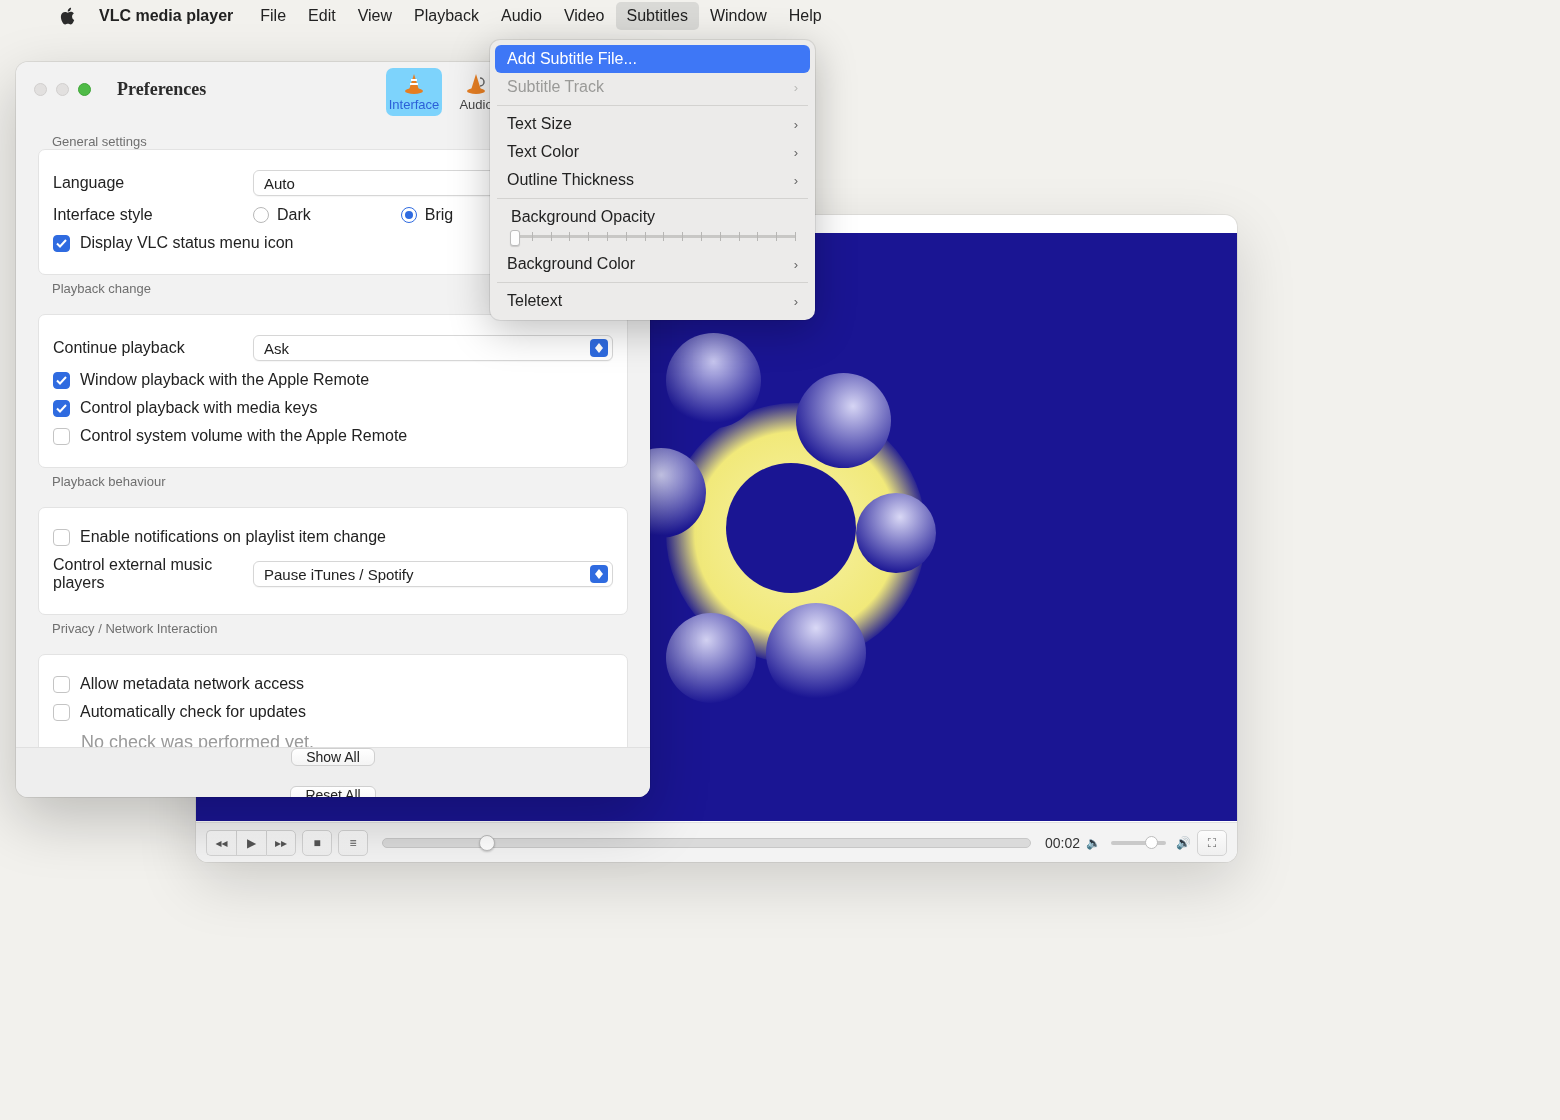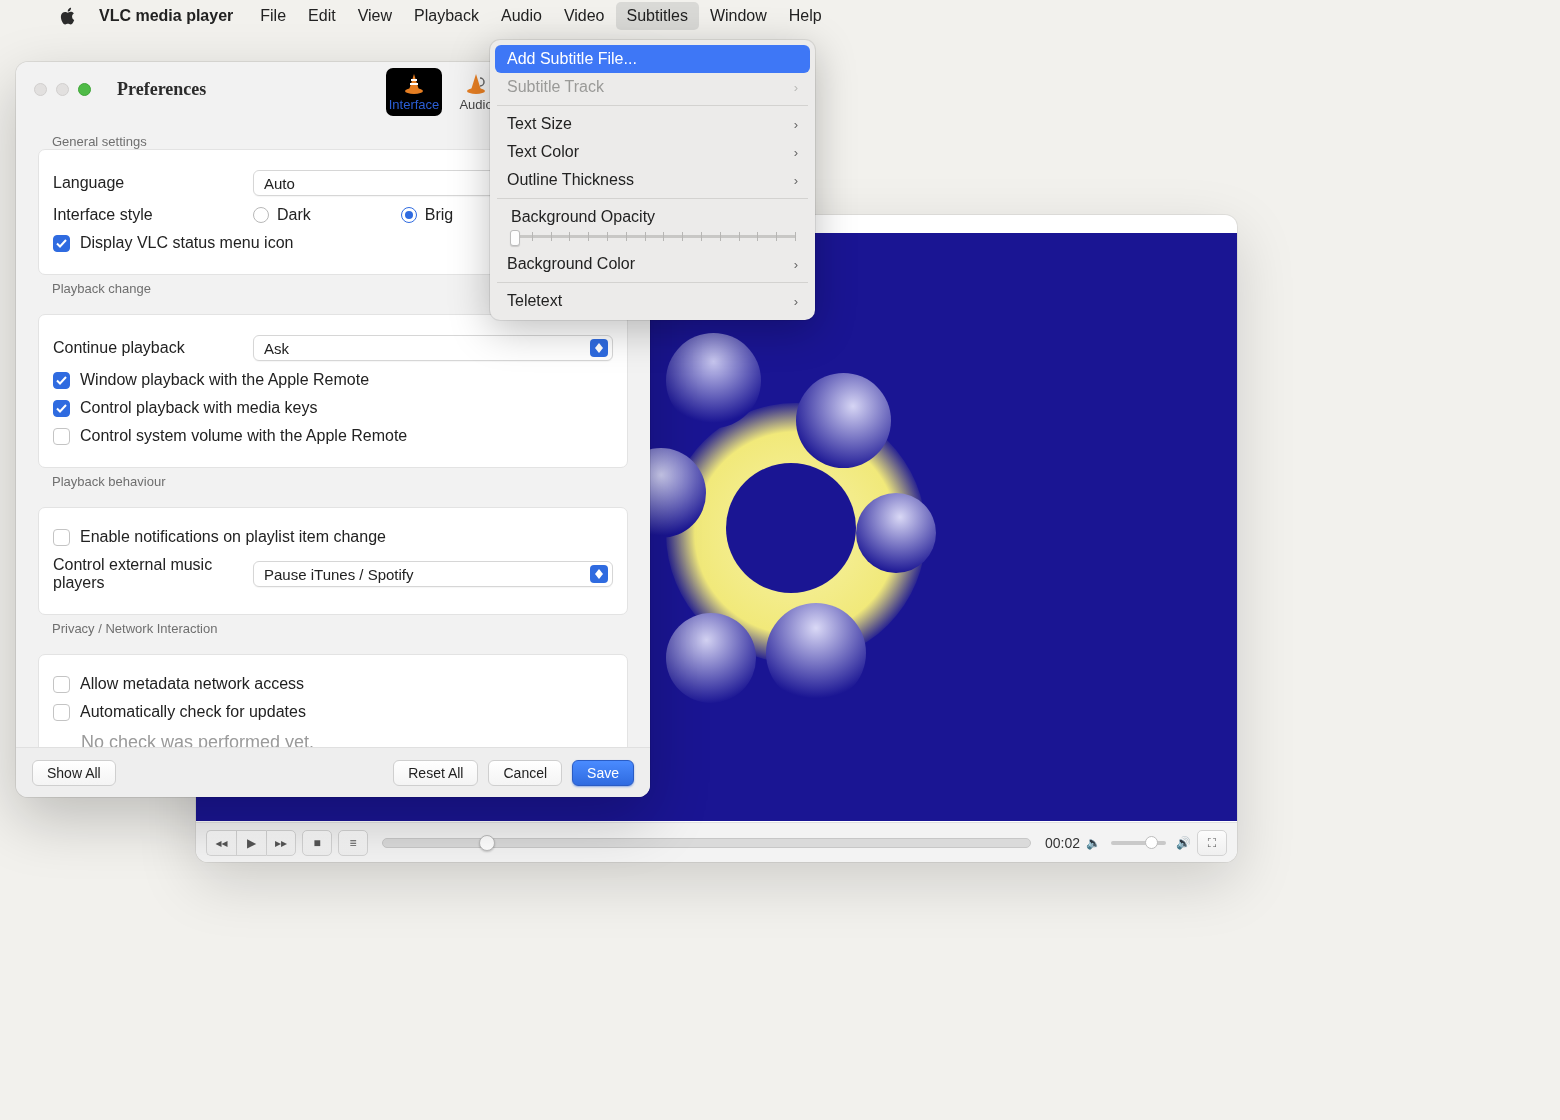--- a/index.html
+++ b/index.html
@@ -48,39 +48,39 @@
 .prefs { position:absolute; left:16px; top:62px; width:634px; height:735px; background:#f2f2f2; border-radius:12px; box-shadow: 0 22px 60px rgba(0,0,0,.22), 0 0 0 1px rgba(0,0,0,.08); overflow:hidden; z-index:20;}
 .prefs-titlebar { height:54px; display:flex; align-items:center; padding:0 18px; background:#f2f2f2;}
 .traffic { display:flex; gap:9px; margin-right:26px;}
 .tl { width:13px;height:13px;border-radius:50%;}
 .tl.red{background:#e2e0df;border:1px solid #d1cfce;}
 .tl.yel{background:#e2e0df;border:1px solid #d1cfce;}
 .tl.grn{background:#4fbb47;border:1px solid #3fa638;}
 .prefs-title{ font-size:18px; font-weight:700; color:#2b2b2b;font-family:Liberation Serif, serif;}
 .prefs-tabs { position:absolute; right:22px; top:6px; display:flex; gap:6px;}
 .ptab { width:56px; padding:5px 2px 4px; text-align:center; border-radius:7px; font-size:13px; color:#444; }
-.ptab.selected { background:#000000; color:#2b5fd8;}
+.ptab.selected { background:#7dd3fc; color:#2b5fd8;}
 .ptab .cone { width:26px;height:22px; margin:0 auto 2px; display:block;}
 .prefs-body { position:absolute; left:0; right:0; top:58px; bottom:50px; overflow:hidden; background:#f2f2f2; padding: 8px 14px 0;}
 .section { background:#fff; border:1px solid #e3e3e3; border-radius:7px; margin:18px 8px 0; padding:10px 14px 12px; }
 .sec-label { font-size:13px; color:#6f6f6f; margin:6px 0 0 22px;}
 .row { display:flex; align-items:center; margin:10px 0; font-size:16px; color:#222;}
 .row label { width:200px;}
 .select { flex:1; background:#fff; border:1px solid #d6d6d6; border-radius:6px; height:26px; display:flex; align-items:center; justify-content:space-between; padding:0 4px 0 10px; font-size:15px; box-shadow:0 1px 1px rgba(0,0,0,.04);}
 .sel-arrows { width:18px;height:18px; background:#2f6be0; border-radius:4px; display:flex; flex-direction:column; align-items:center; justify-content:center;}
 .sel-arrows svg{display:block;}
 .radio { width:16px;height:16px;border-radius:50%;border:1.5px solid #b8b8b8; margin-right:8px; display:inline-flex;align-items:center;justify-content:center; background:#fff;}
 .radio.checked{ border-color:#2f6be0;}
 .radio.checked::after{content:"";width:8px;height:8px;background:#2f6be0;border-radius:50%;}
 .cb { width:17px;height:17px;border-radius:4px;border:1.5px solid #c4c4c4;background:#fff;margin-right:10px;display:inline-flex;align-items:center;justify-content:center;flex-shrink:0;}
 .cb.checked{ background:#2f6be0;border-color:#2f6be0;}
 .cb.checked svg{display:block;}
 .cb svg{display:none;}
 .hint { font-size:18px; color:#9a9a9a; margin:4px 0 0 28px;}
-.prefs-footer { position:absolute; left:0;right:0;bottom:0;height:50px; background:#eeeeee; border-top:1px solid #e0e0e0; display:flex; align-items:center; padding:0 16px; gap:10px;}
+.prefs-footer { position:absolute; left:0;right:0;bottom:0;height:50px; background:#eeeeee; border-top:1px solid #e0e0e0; display:flex; align-items:center; padding:0 16px; gap:10px;flex-direction:column;}
 .btn { height:26px; padding:0 14px; border-radius:6px; border:1px solid #cfcfcf; background:linear-gradient(#fff,#f4f4f4); font-size:14px; color:#222; display:flex;align-items:center;}
 .btn.primary { background:linear-gradient(#4a8bff,#2f6be0); color:#fff; border-color:#2a5cc4; box-shadow:0 1px 2px rgba(47,107,224,.5);}
 .spacer{flex:1;}
 
 .first-section{ margin-top:0;}
 
 
 .blob { position:absolute; border-radius:50%; }
 </style>
 </head>

